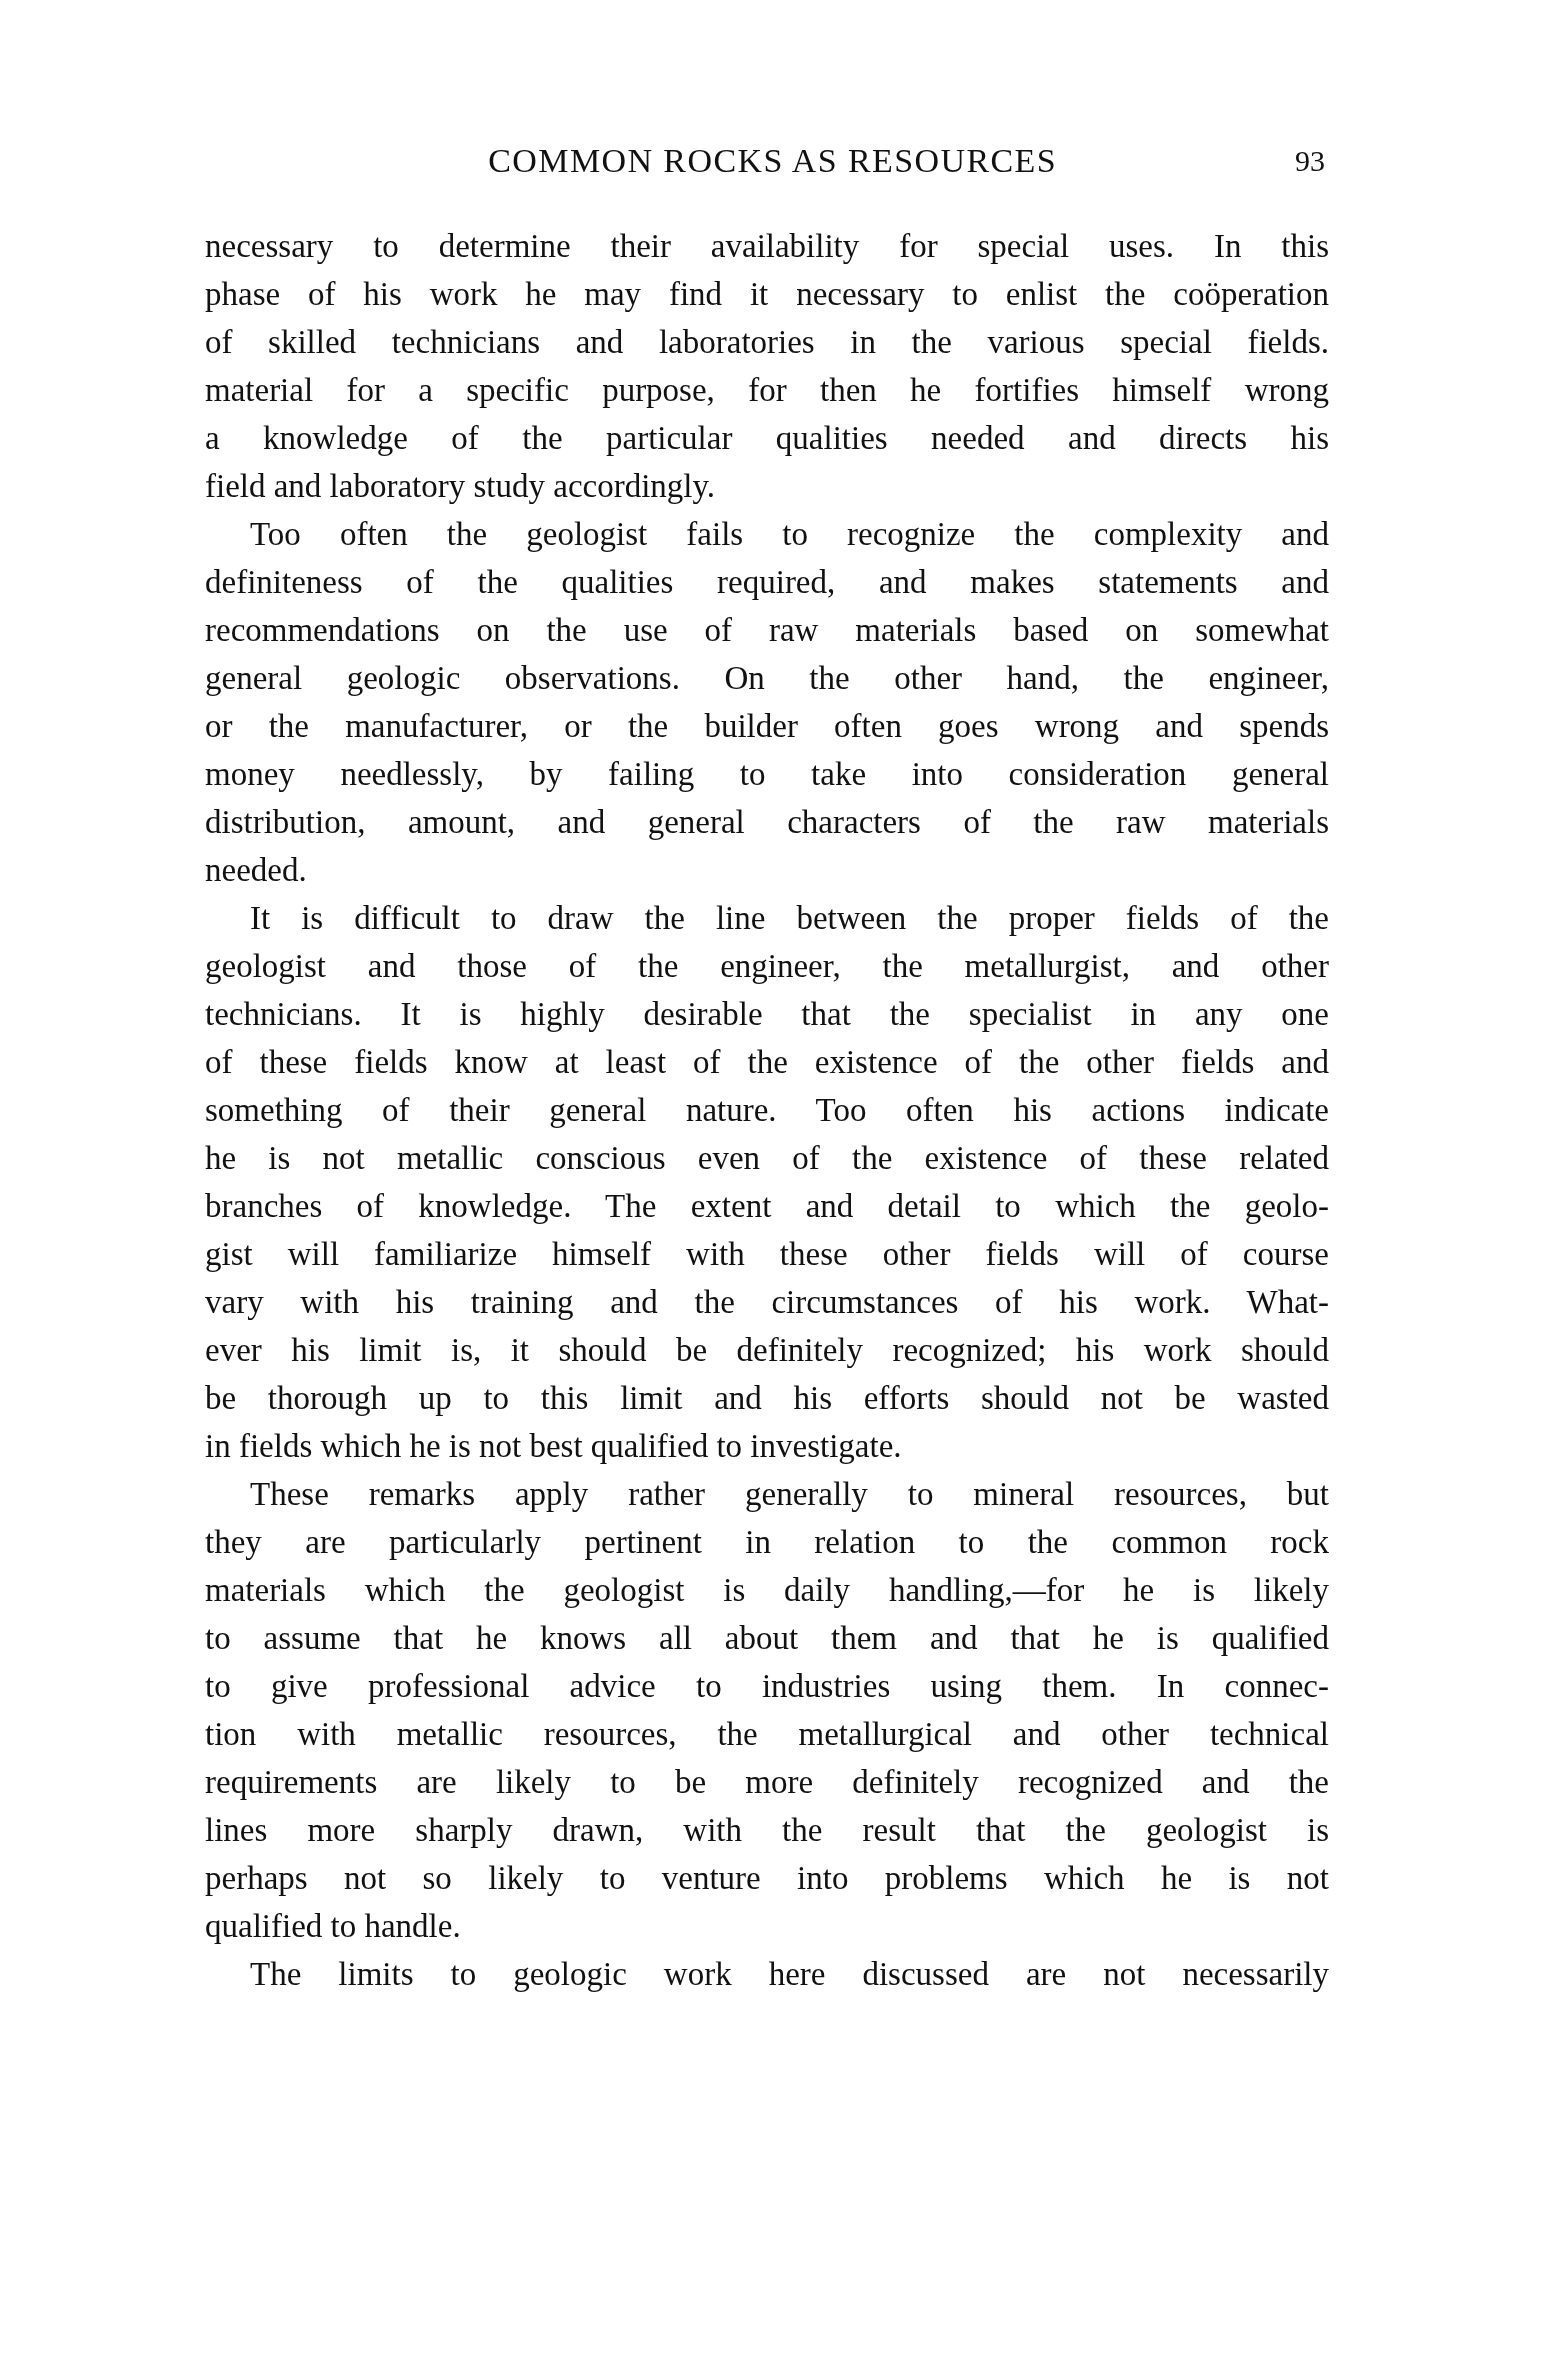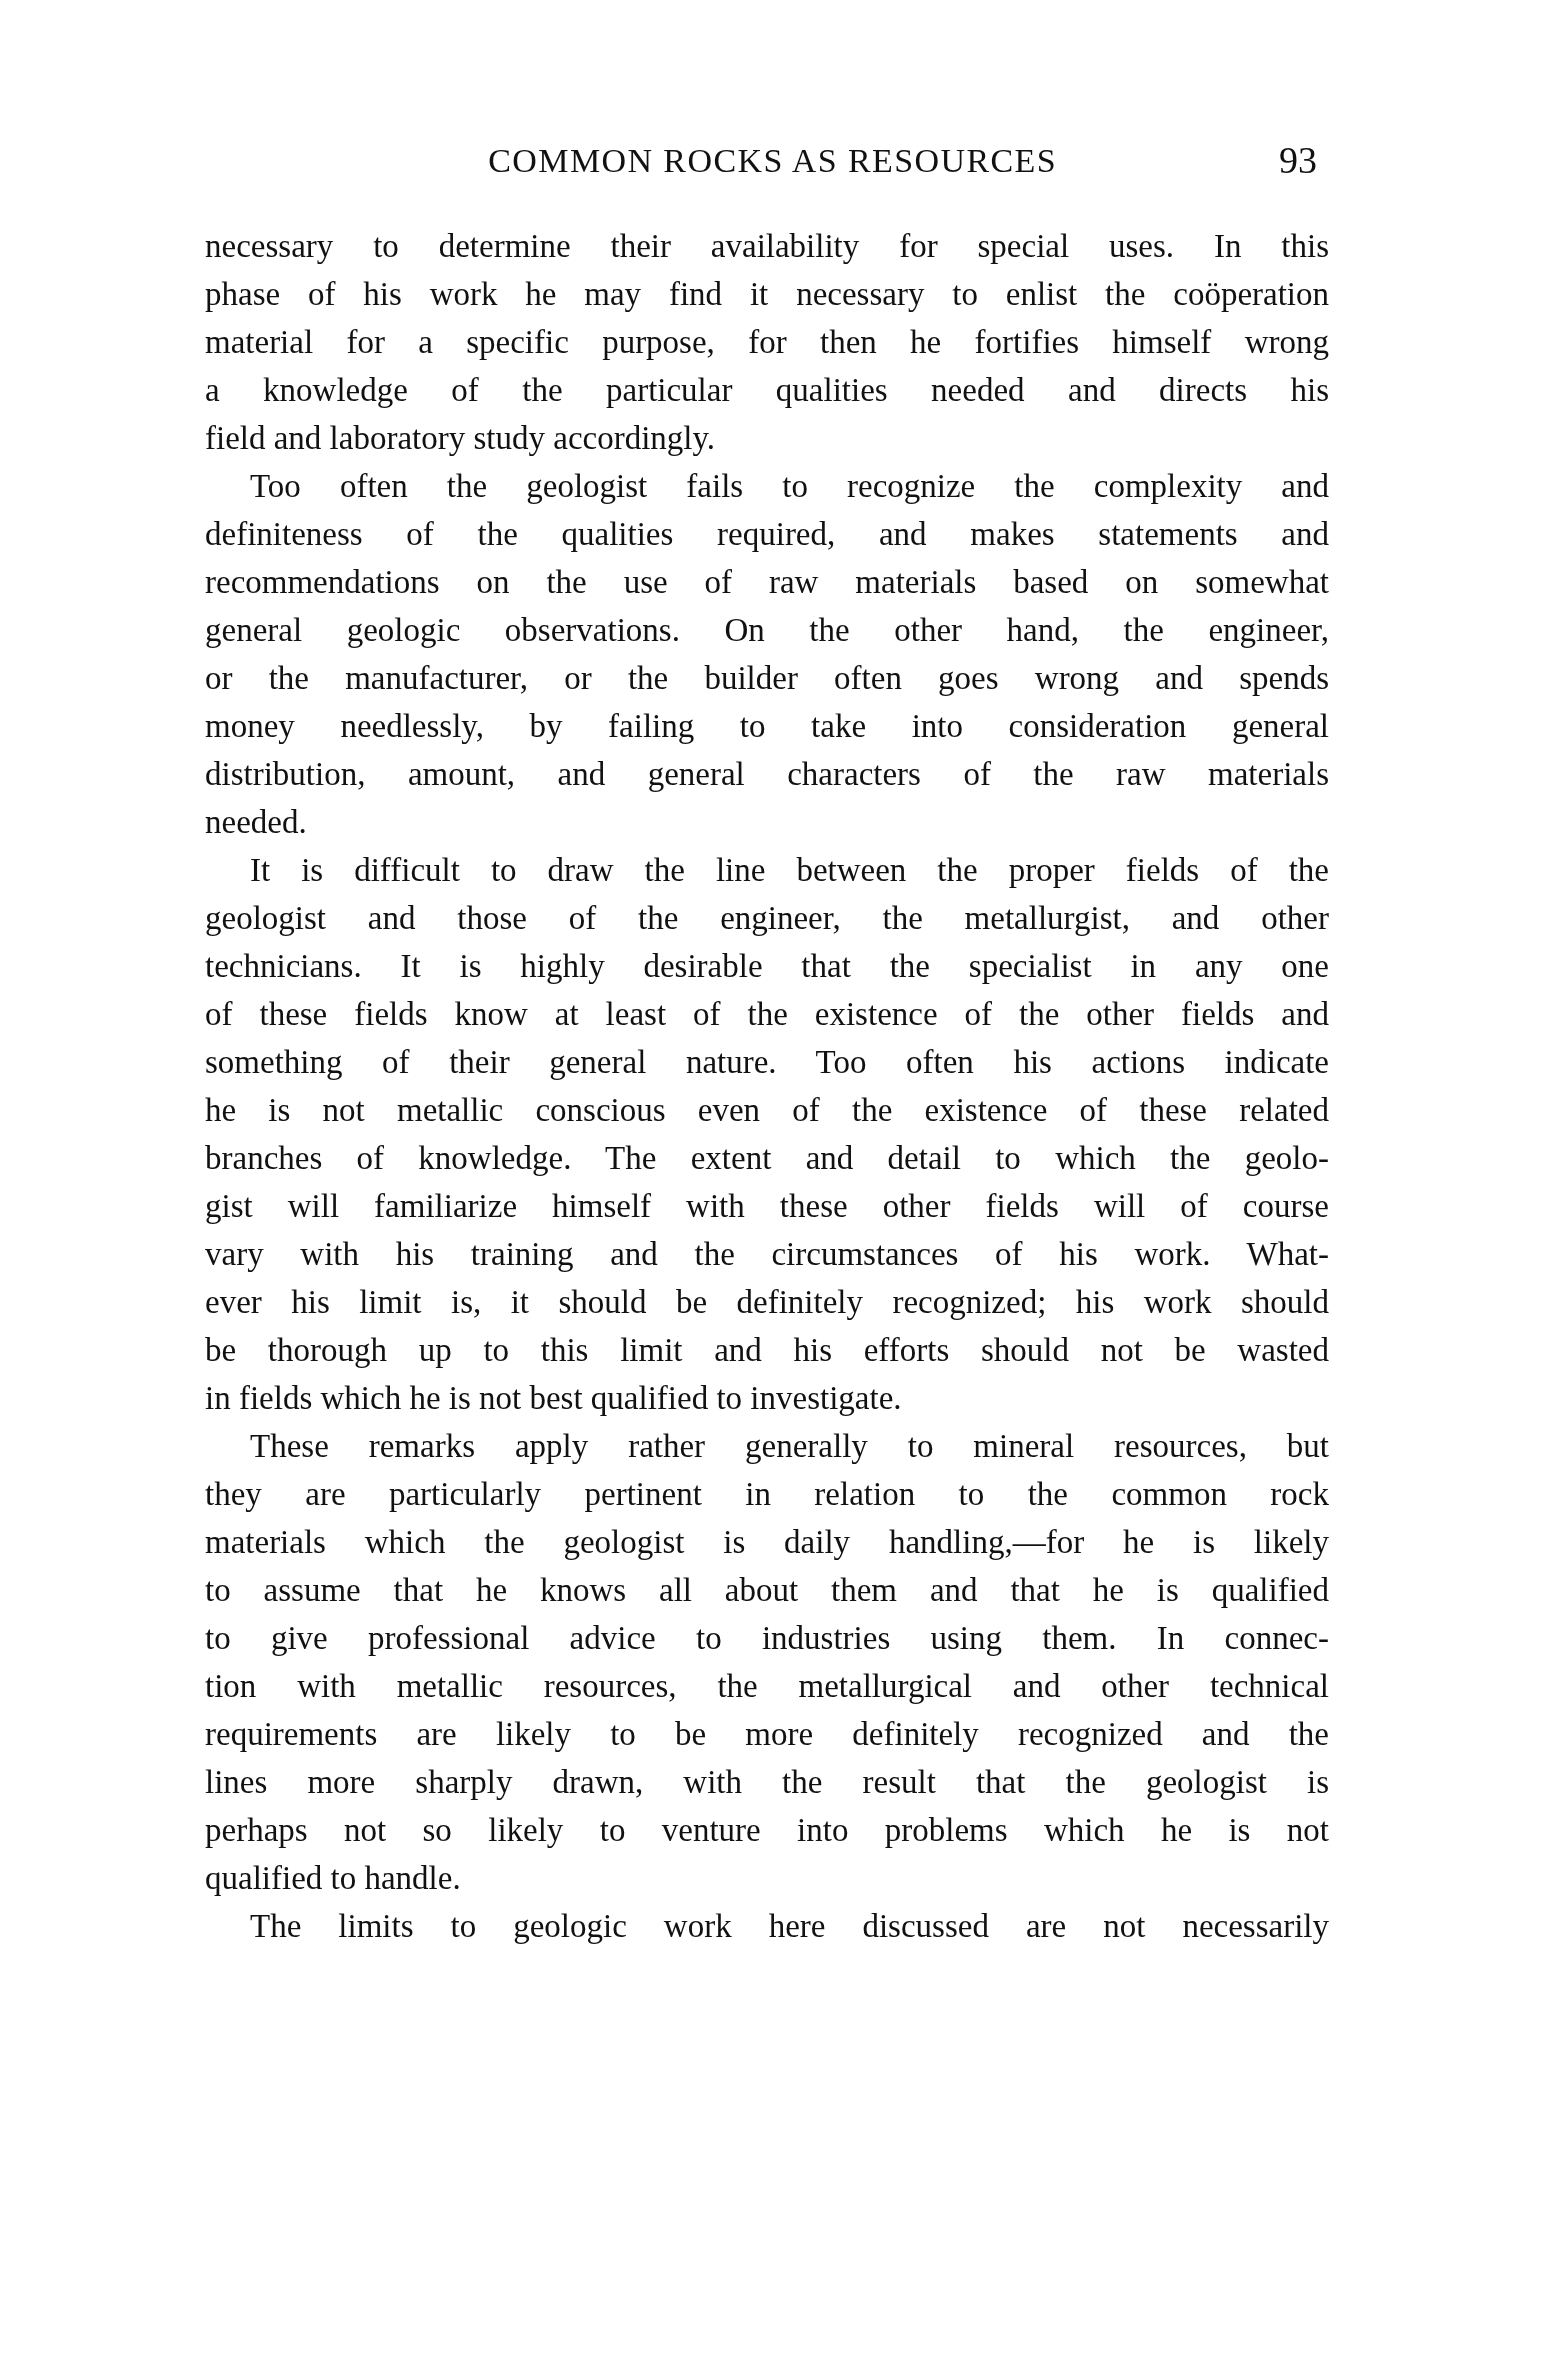--- a/index.html
+++ b/index.html
@@ -37,22 +37,22 @@
       width: 1124px;
       text-align: center;
       font-size: 34px;
       letter-spacing: 1.4px;
       line-height: 47px;
       padding-left: 11.3px;
       box-sizing: border-box;
     }
     .page-number {
       position: absolute;
-      right: 12px;
-      font-size: 38px;
+      right: 4px;
+      font-size: 30px;
       line-height: 47px;
     }
     .body-text {
       position: absolute;
       top: 222px;
       left: 205px;
       width: 1124px;
     }
     .paragraph {
       margin: 0;
@@ -82,20 +82,21 @@
   <div class="running-head">
     <span class="running-title">COMMON ROCKS AS RESOURCES</span>
     <span class="page-number">93</span>
   </div>
 
   <div class="body-text">
 
     <div class="paragraph">
       <span class="line">necessary to determine their availability for special uses. In this</span>
       <span class="line">phase of his work he may find it necessary to enlist the coöperation</span>
+      <span class="line">of skilled technicians and laboratories in the various special fields.</span>
       <span class="line">material for a specific purpose, for then he fortifies himself wrong</span>
       <span class="line">a knowledge of the particular qualities needed and directs his</span>
       <span class="line last">field and laboratory study accordingly.</span>
     </div>
 
     <div class="paragraph">
       <span class="line indent">Too often the geologist fails to recognize the complexity and</span>
       <span class="line">definiteness of the qualities required, and makes statements and</span>
       <span class="line">recommendations on the use of raw materials based on somewhat</span>
       <span class="line">general geologic observations.  On the other hand, the engineer,</span>

